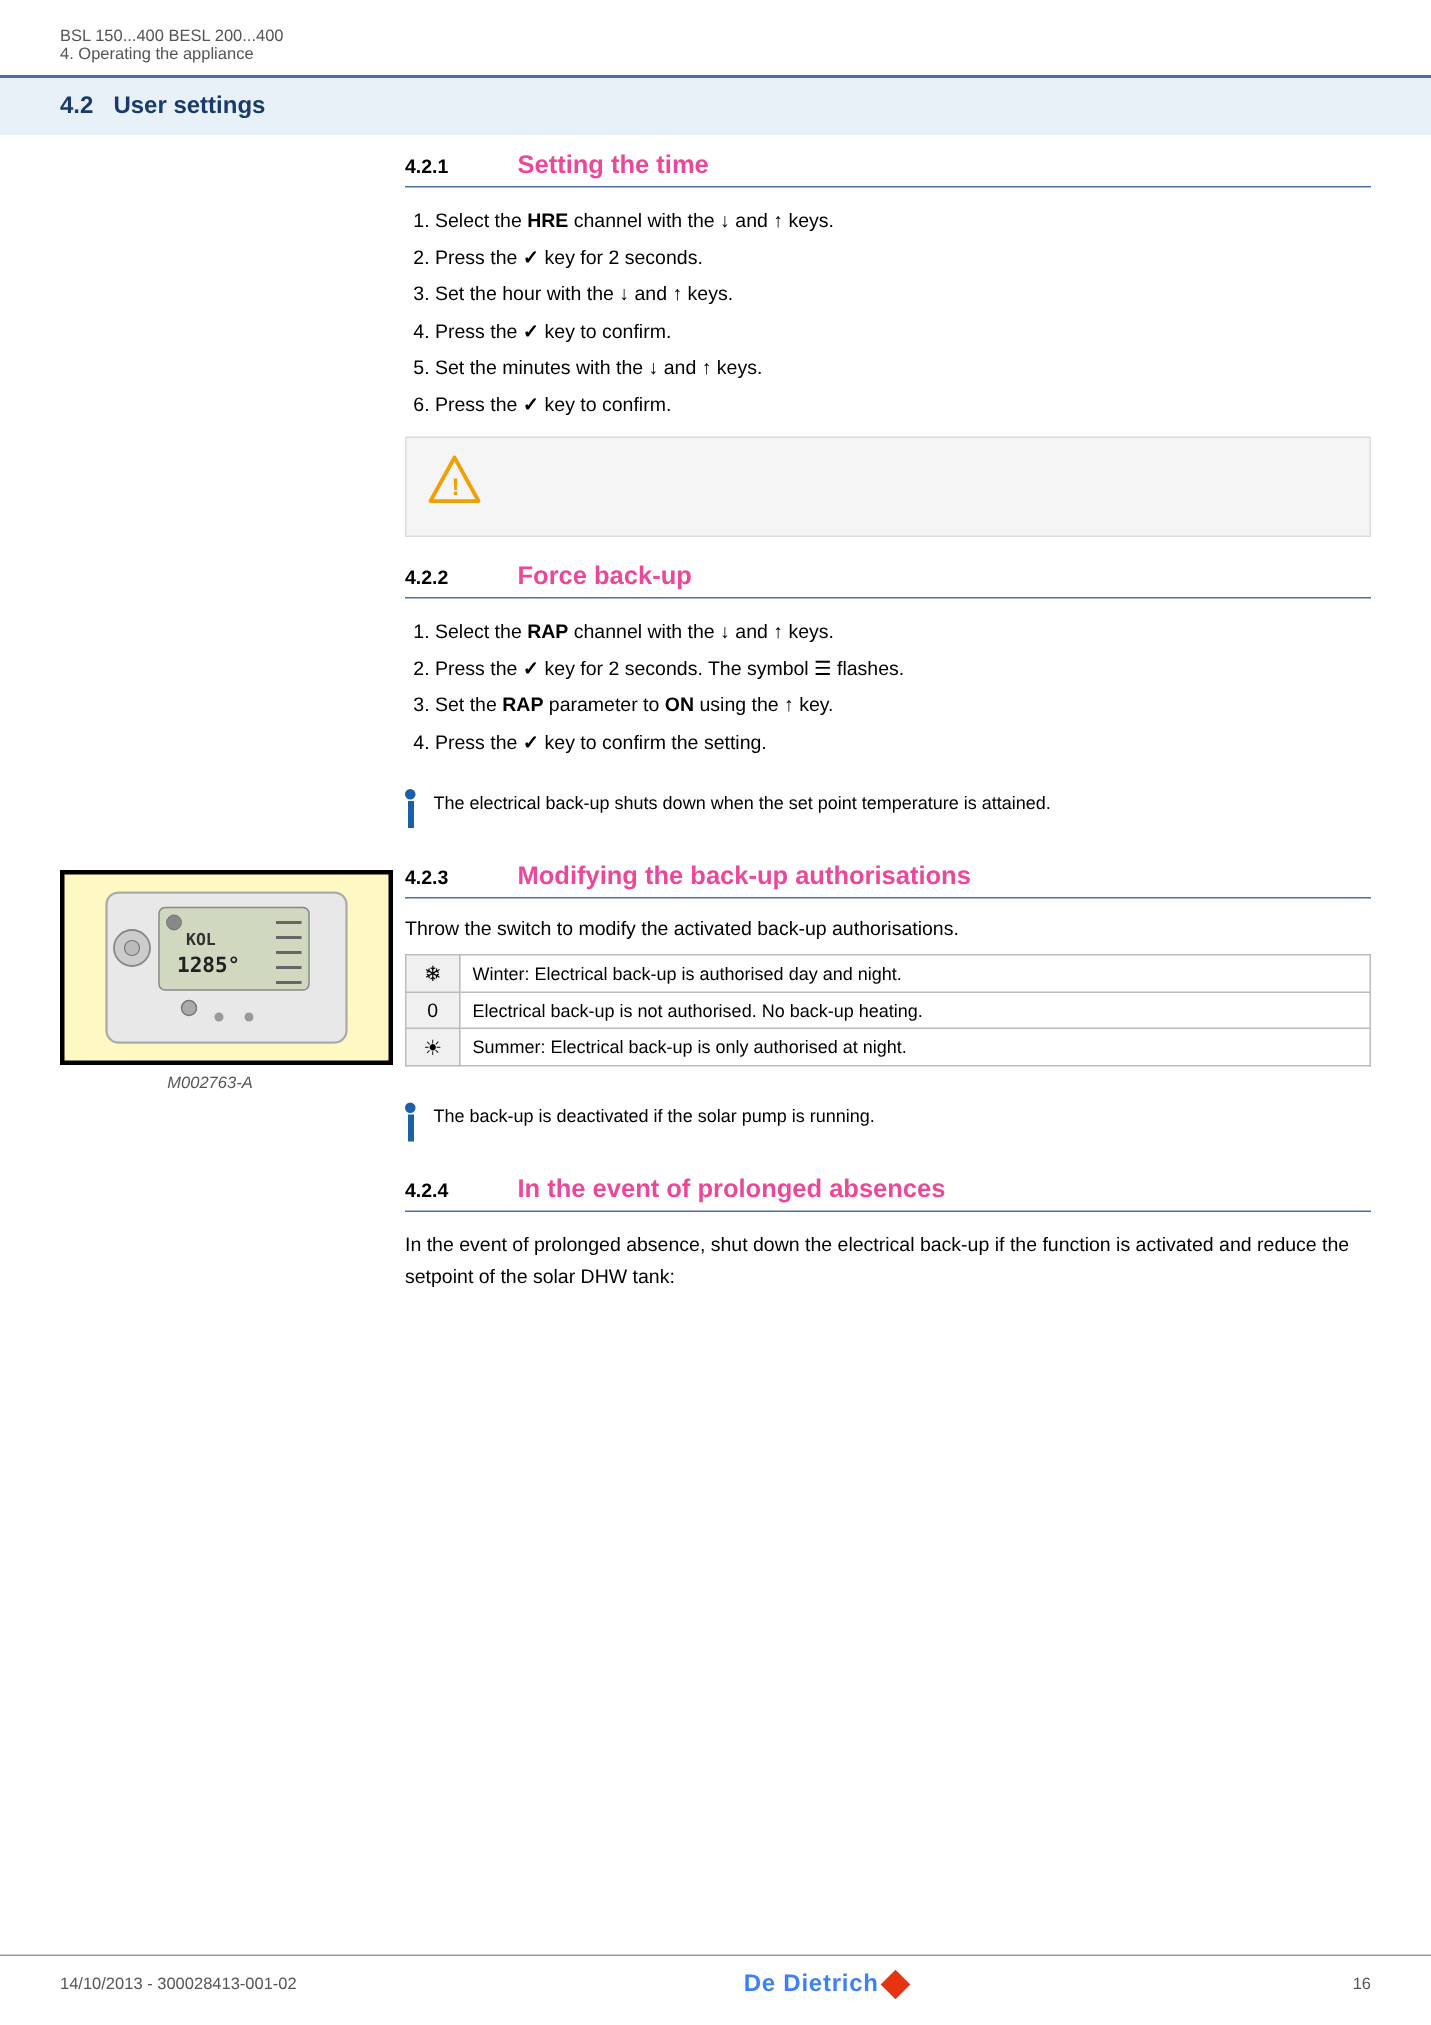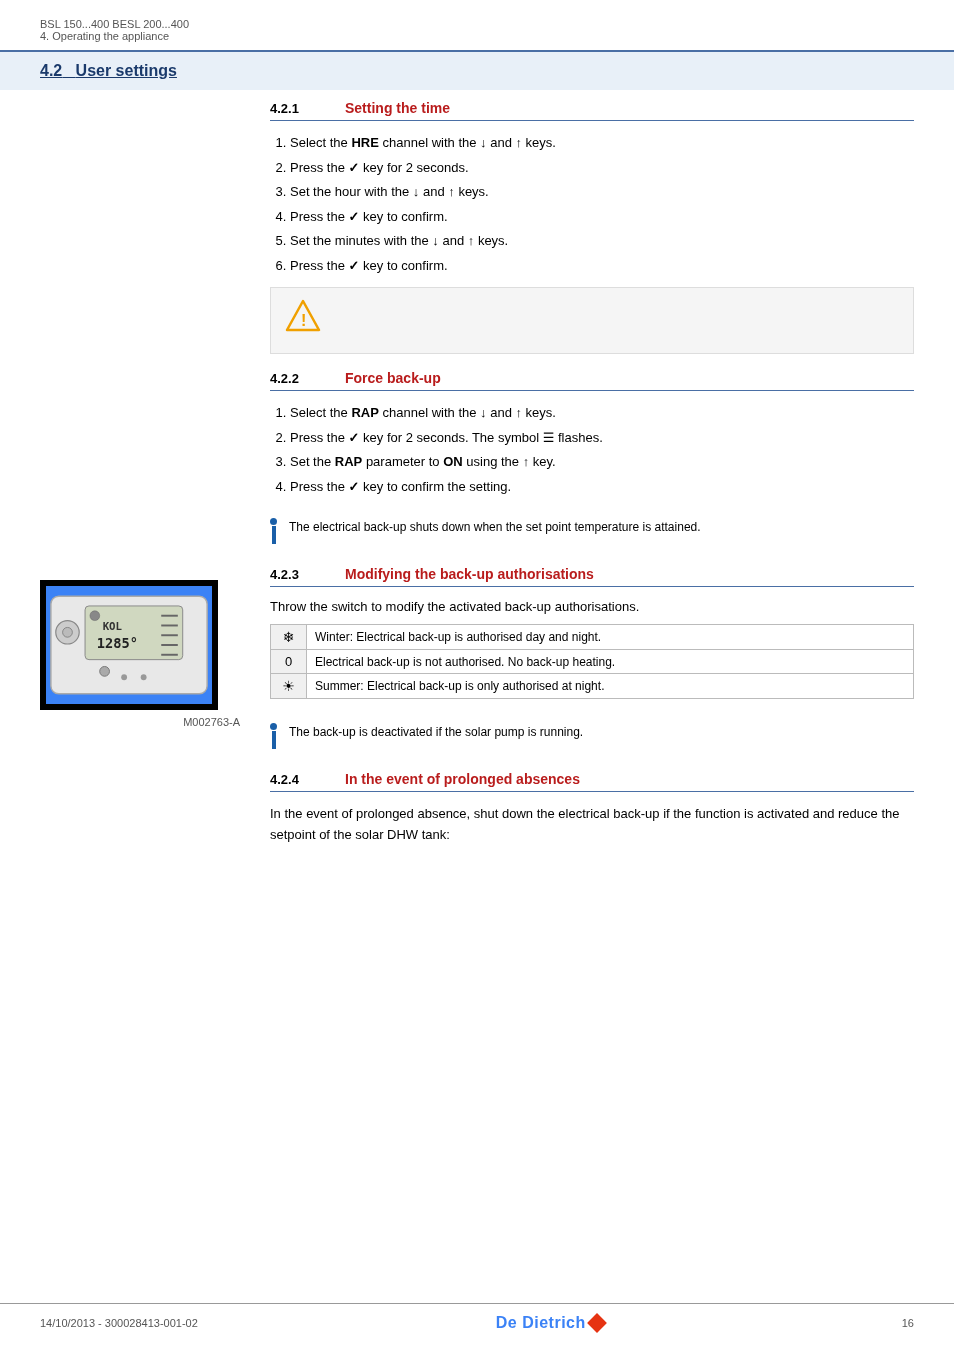--- a/index.html
+++ b/index.html
@@ -31,21 +31,20 @@
     .section-title-bar {
       background: #e8f0f8;
       padding: 10px 40px;
       border-top: 2px solid #4a6fa5;
       margin-bottom: 10px;
     }
     .section-title-bar h1 {
       font-size: 16px;
       font-weight: bold;
       color: #1a3a6b;
-      text-decoration: underline;
     }
     
     .content-area {
       display: flex;
       padding: 0 40px;
     }
     .left-col {
       width: 220px;
       flex-shrink: 0;
       padding-right: 20px;
@@ -66,23 +65,23 @@
       margin-bottom: 12px;
     }
     .subsection-number {
       font-size: 13px;
       font-weight: bold;
       color: #000;
       margin-right: 20px;
       min-width: 55px;
     }
     .subsection-label {
-      font-size: 14px;
-      font-weight: bold;
-      color: #b91c1c;
+      font-size: 17px;
+      font-weight: bold;
+      color: #ec4899;
     }
     
     ol {
       padding-left: 20px;
       margin-bottom: 12px;
     }
     ol li {
       margin-bottom: 5px;
       font-size: 13px;
       line-height: 1.5;
@@ -138,35 +137,36 @@
       vertical-align: middle;
     }
     .auth-table td:first-child {
       width: 36px;
       text-align: center;
       font-size: 14px;
       background: #f0f0f0;
     }
     
     .device-image {
-      width: 178px;
+      width: 222px;
       height: 130px;
-      border: 6px solid #000000;
-      background: #3b82f6;
+      border: 3px solid #000000;
+      background: #fef9c3;
       position: relative;
       margin-bottom: 6px;
       display: flex;
       align-items: center;
       justify-content: center;
       overflow: hidden;
     }
     .device-caption {
       font-size: 11px;
-      text-align: right;
+      text-align: center;
       color: #555;
+      font-style: italic;
     }
     
     .device-svg {
       width: 170px;
       height: 110px;
     }
     
     .footer {
       position: absolute;
       bottom: 18px;

